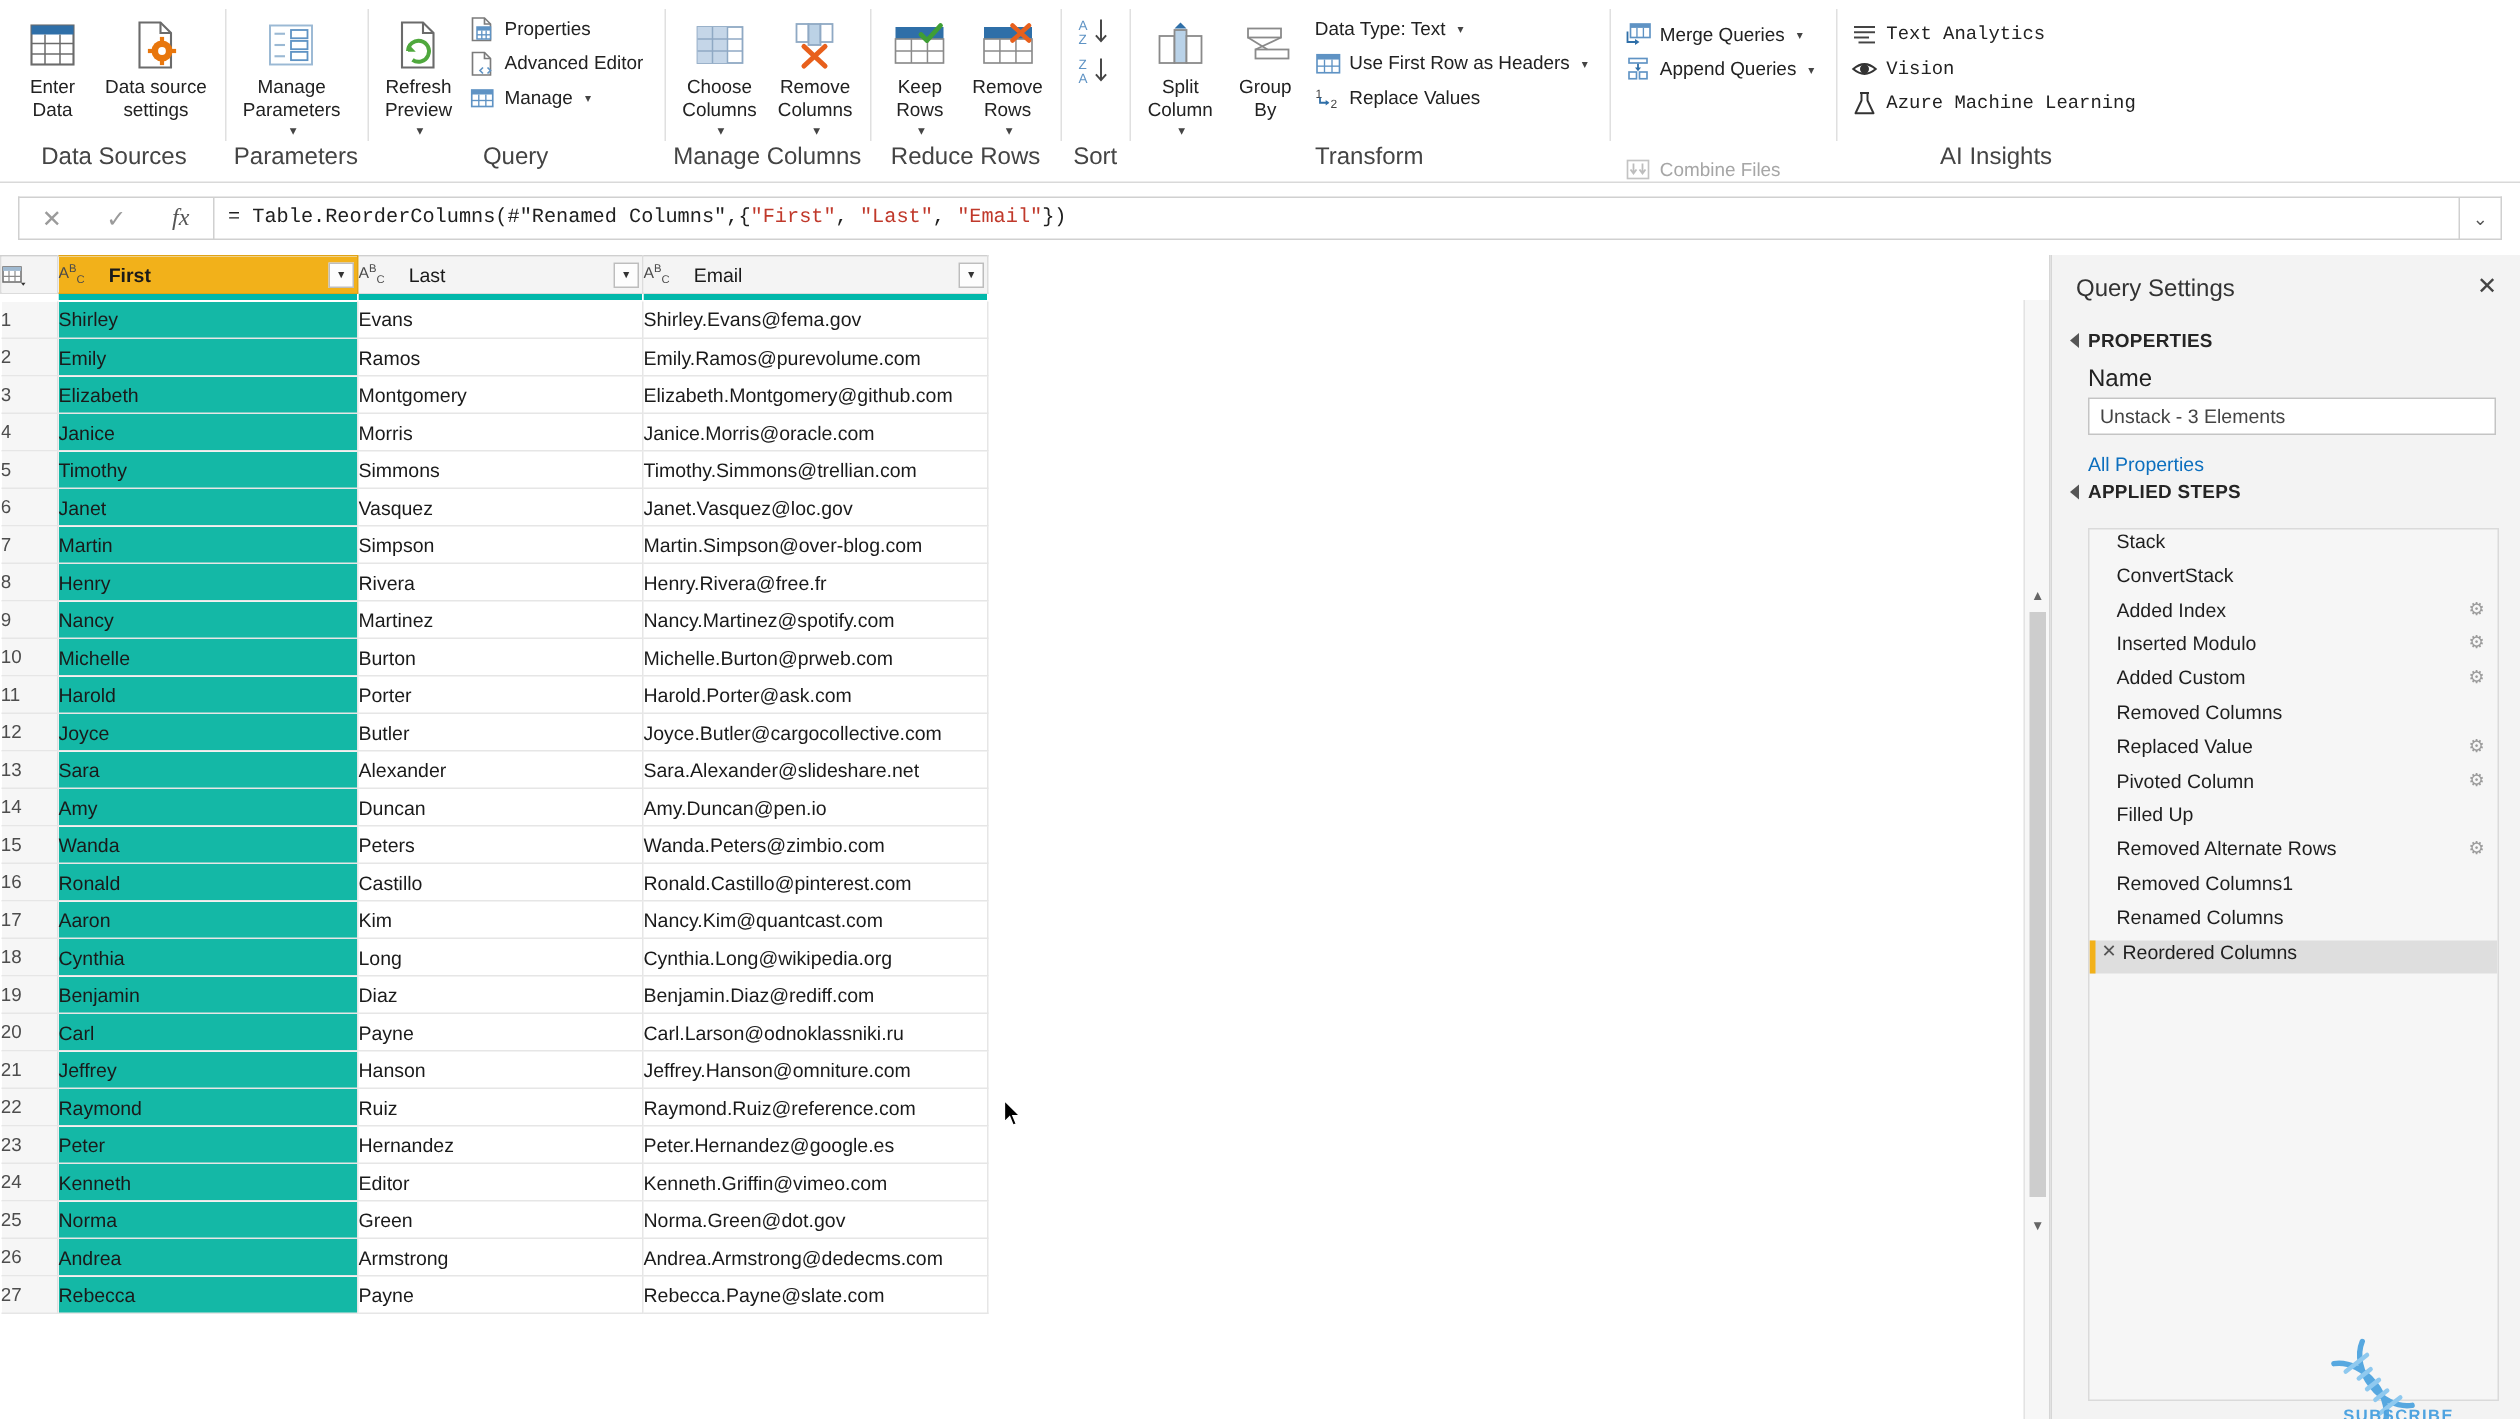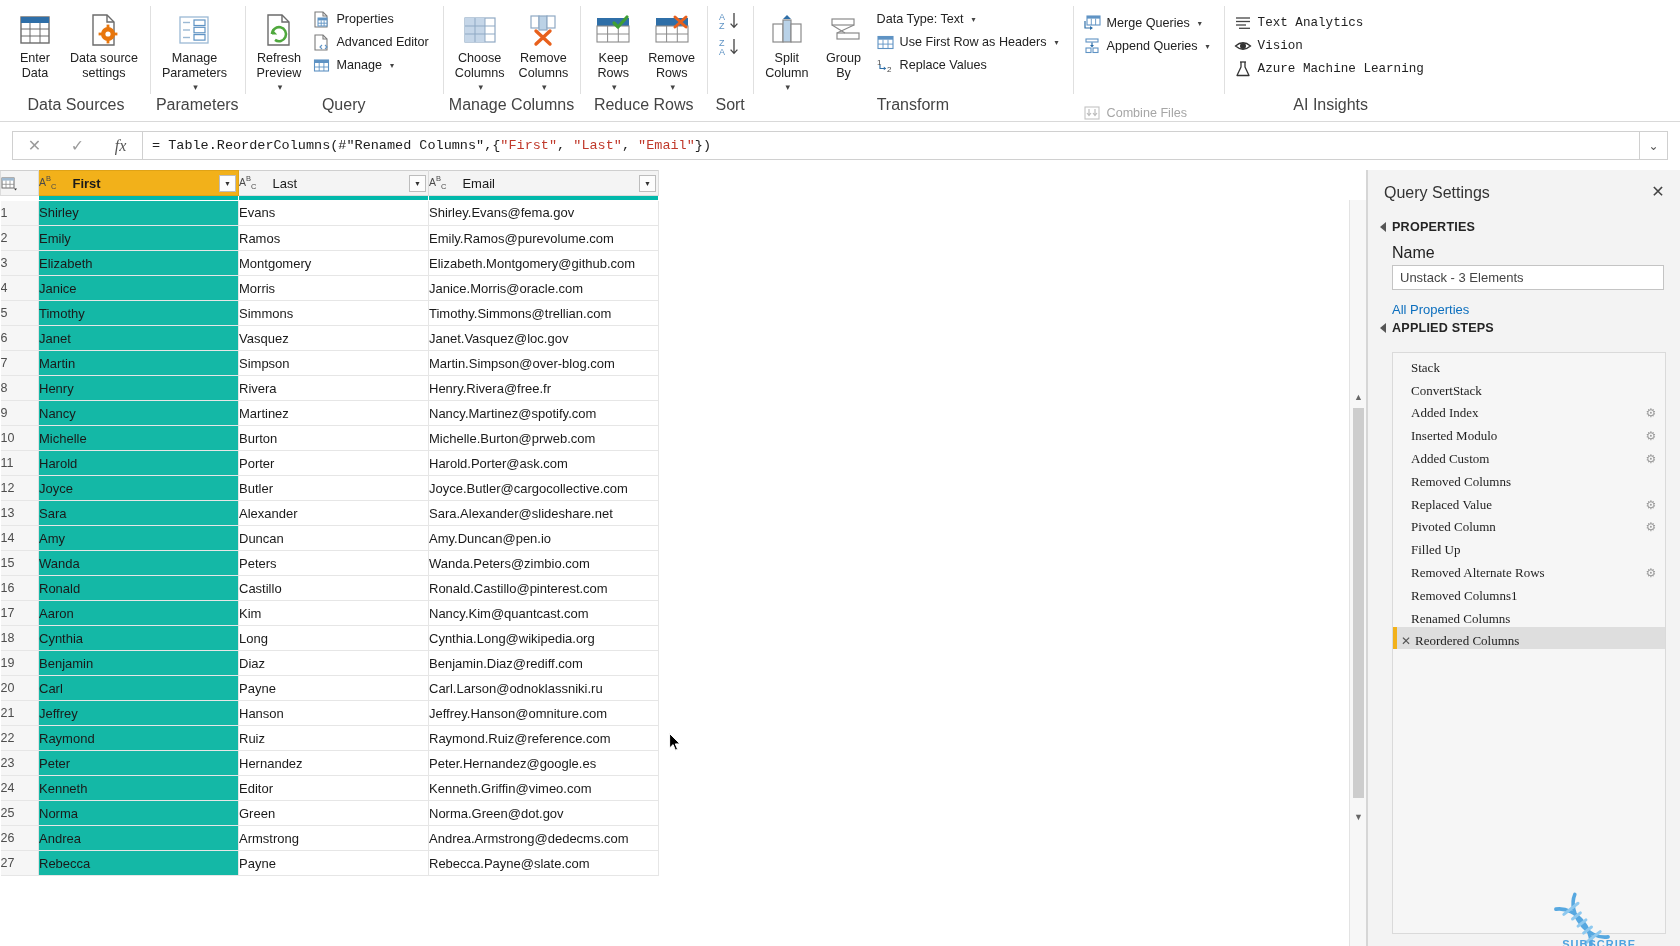--- a/index.html
+++ b/index.html
@@ -275,25 +275,24 @@
     position: absolute;
     left: 24px; right: 14px;
     top: 182px; bottom: 16px;
     background: #f6f6f6;
     border: 1px solid #dadada;
     overflow: hidden;
   }
   .step {
     position: relative;
     height: 22.8px;
-    display: flex; align-items: flex-end;
+    display: flex; align-items: flex-start;
     padding-left: 18px; padding-right: 6px;
     font-size: 13px; color: #1e1e1e;
     cursor: default;
-    font-family: Liberation Serif, serif;
   }
   .step.selected {
     background: #dedede;
     border-left: 4px solid #f2b11a;
     padding-left: 0;
   }
   .step.selected .step-x {
     display: flex;
   }
   .step-x {

